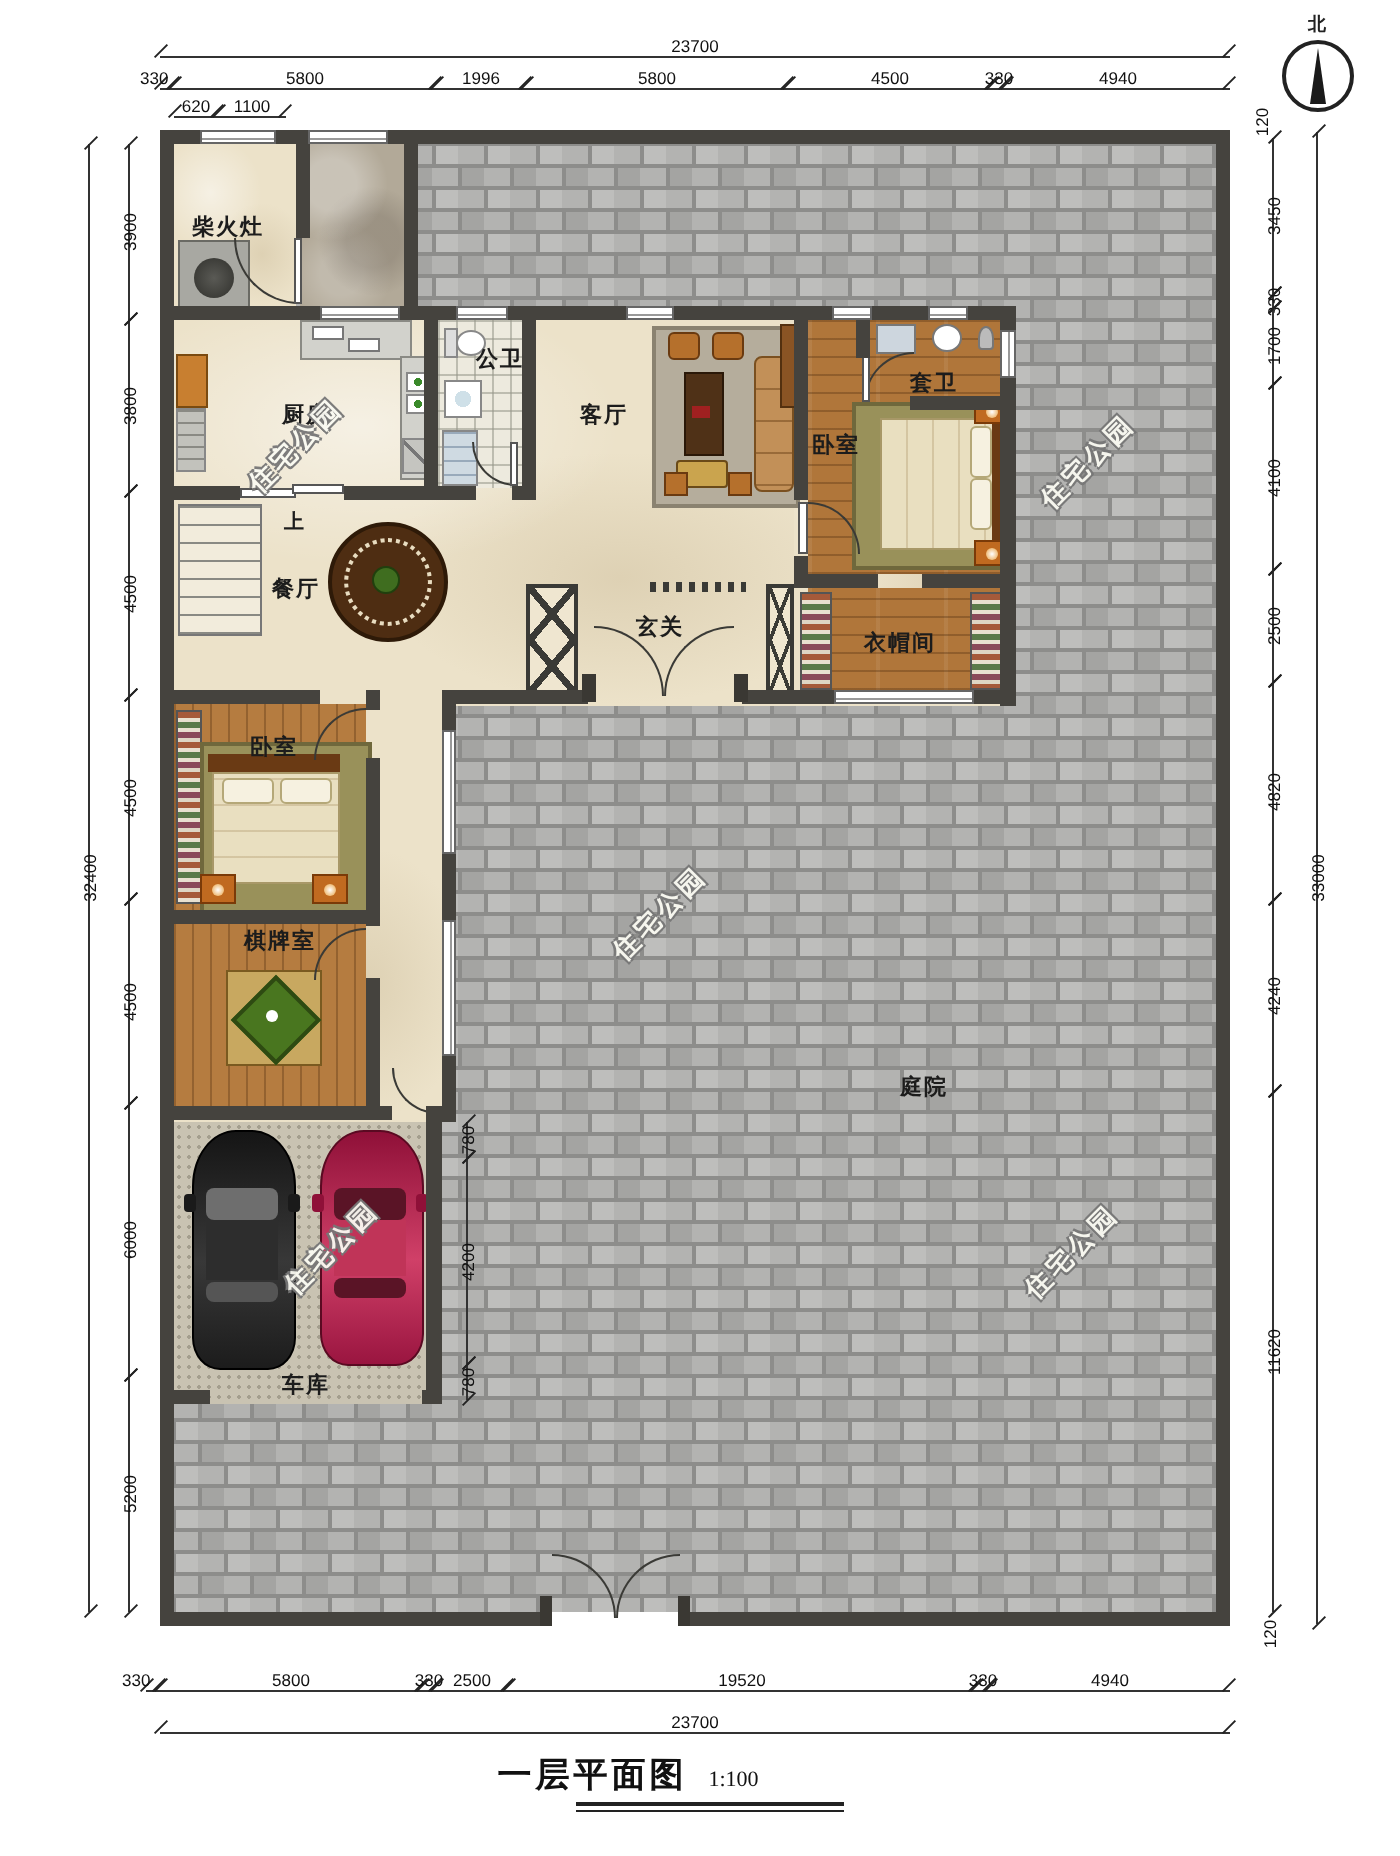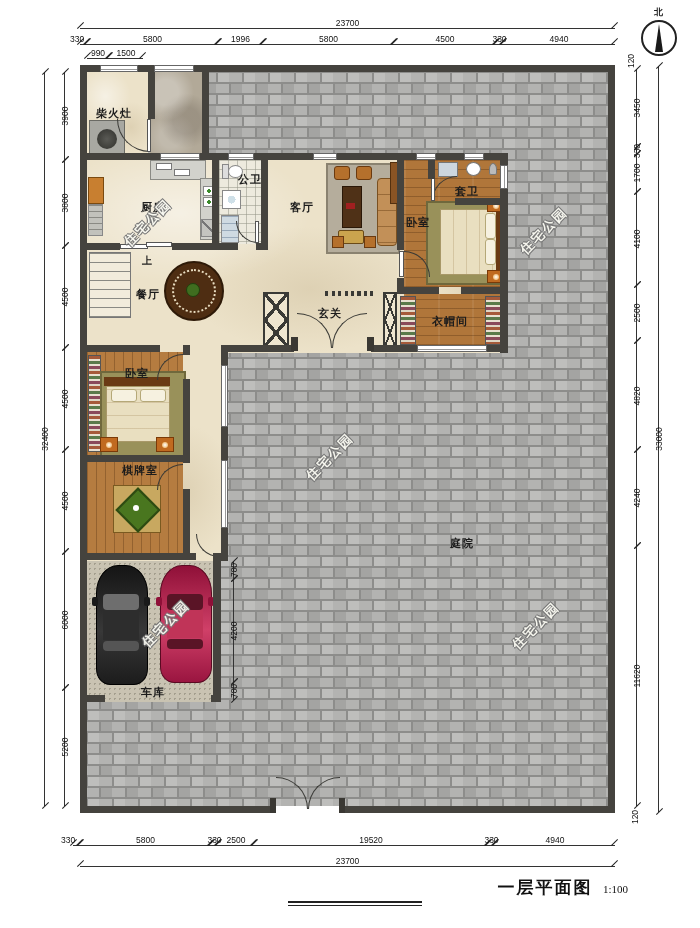--- a/index.html
+++ b/index.html
@@ -282,24 +282,24 @@
   <div class="dimh" style="left:394px;top:44px;width:102px">
       <i class="dl">4500</i>
     </div>
   <div class="dimh" style="left:496px;top:44px;width:7px">
       <i class="dl">330</i>
     </div>
   <div class="dimh" style="left:503px;top:44px;width:112px">
       <i class="dl">4940</i>
     </div>
   <div class="dimh" style="left:87px;top:58px;width:22px">
-      <i class="dl">990</i>
+      <i class="dl">620</i>
     </div>
   <div class="dimh" style="left:109px;top:58px;width:34px">
-      <i class="dl">1500</i>
+      <i class="dl">1100</i>
     </div>
 
   <div class="dimv" style="left:44px;top:72px;height:734px">
       <i class="dl">32400</i>
     </div>
   <div class="dimv" style="left:64px;top:72px;height:88px">
       <i class="dl">3900</i>
     </div>
   <div class="dimv" style="left:64px;top:160px;height:86px">
       <i class="dl">3800</i>
@@ -382,20 +382,20 @@
       <i class="dl">4200</i>
     </div>
   <div class="dimv" style="left:233px;top:682px;height:18px">
       <i class="dl">780</i>
     </div>
 
   <div class="abs" style="left:641px;top:20px;width:36px;height:36px;border:2px solid #222;border-radius:50%;background:#fff;box-sizing:border-box;z-index:5"></div>
   <div class="abs" style="left:655px;top:24px;width:0;height:0;border-left:4px solid transparent;border-right:4px solid transparent;border-bottom:28px solid #1a1a1a;z-index:6"></div>
   <div class="abs" style="left:654px;top:6px;font-size:9px;font-weight:bold;color:#222;z-index:6">北</div>
 
-  <div class="abs" style="left:0;top:876px;width:628px;text-align:right;z-index:5">
+  <div class="abs" style="left:0;top:876px;width:628px;text-align:center;z-index:5">
     <span style="font-family:'Liberation Serif',serif;font-weight:bold;font-size:17px;color:#111;letter-spacing:2px">一层平面图</span>
     <span style="font-family:'Liberation Serif',serif;font-size:11px;color:#111;margin-left:6px">1:100</span>
   </div>
   <div class="abs" style="left:288px;top:901px;width:134px;height:2px;background:#222;z-index:5"></div>
   <div class="abs" style="left:288px;top:905px;width:134px;height:1px;background:#222;z-index:5"></div>
 
 </div>
 
 </body></html>

